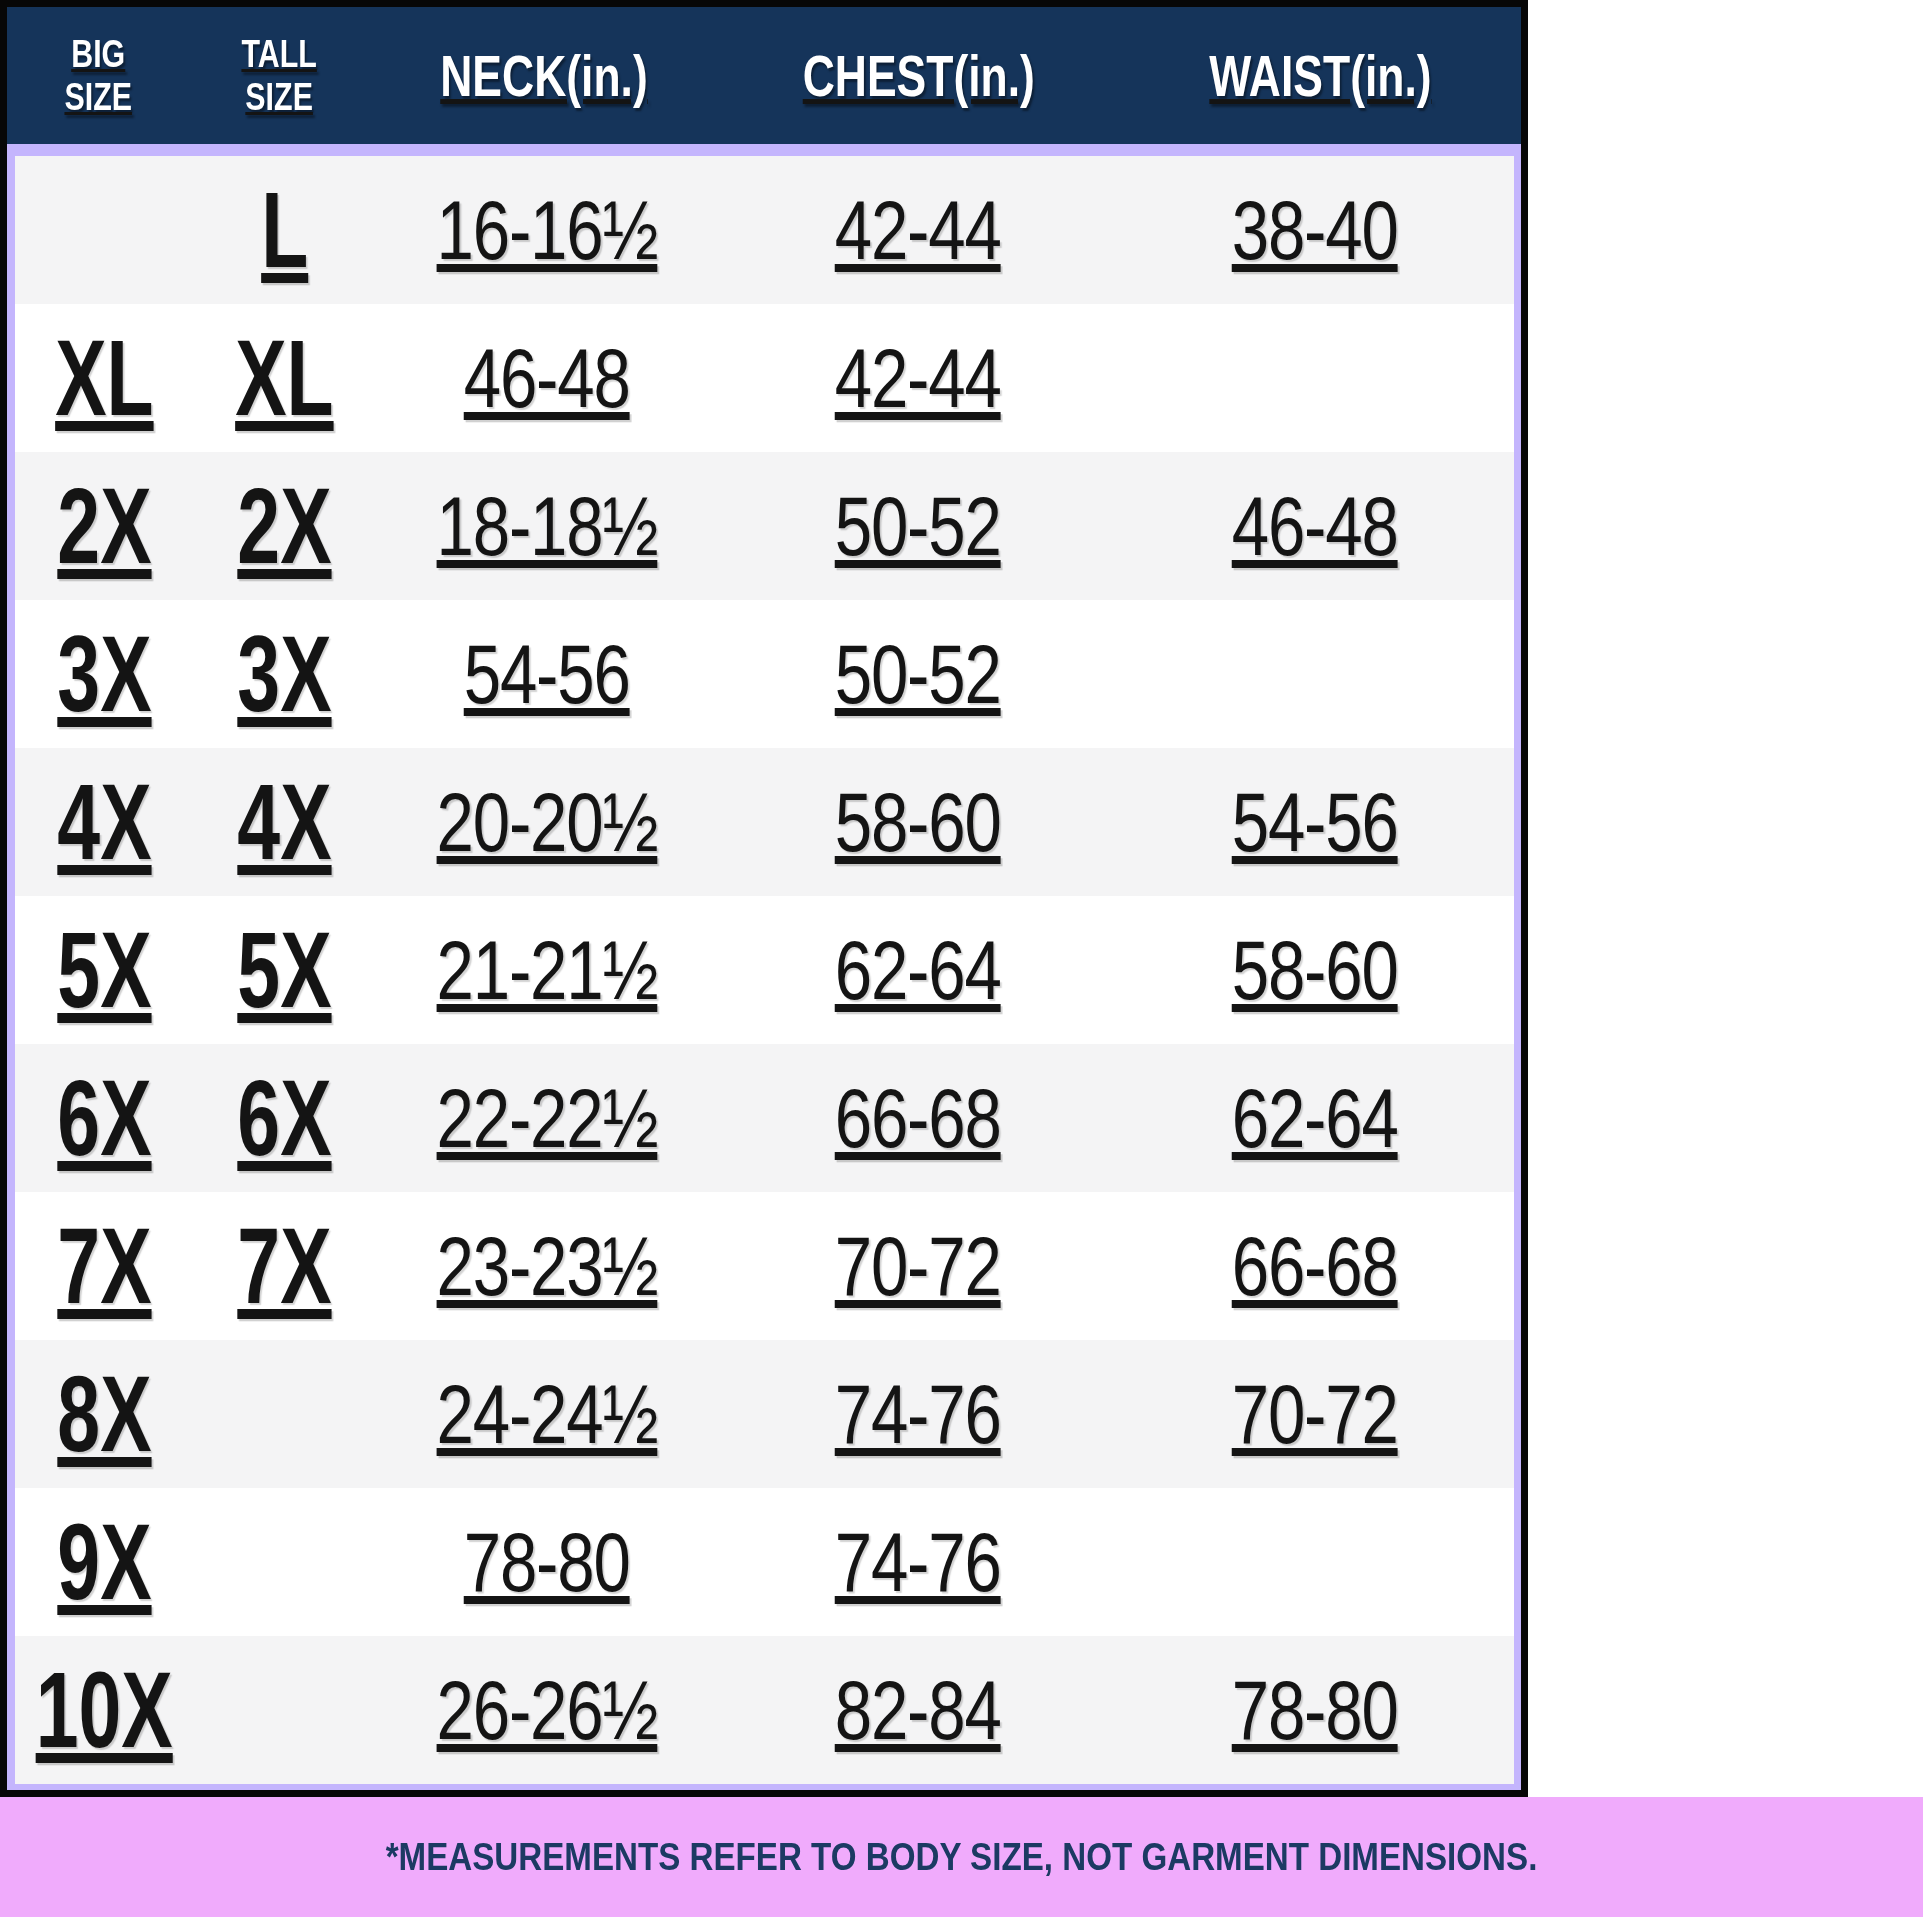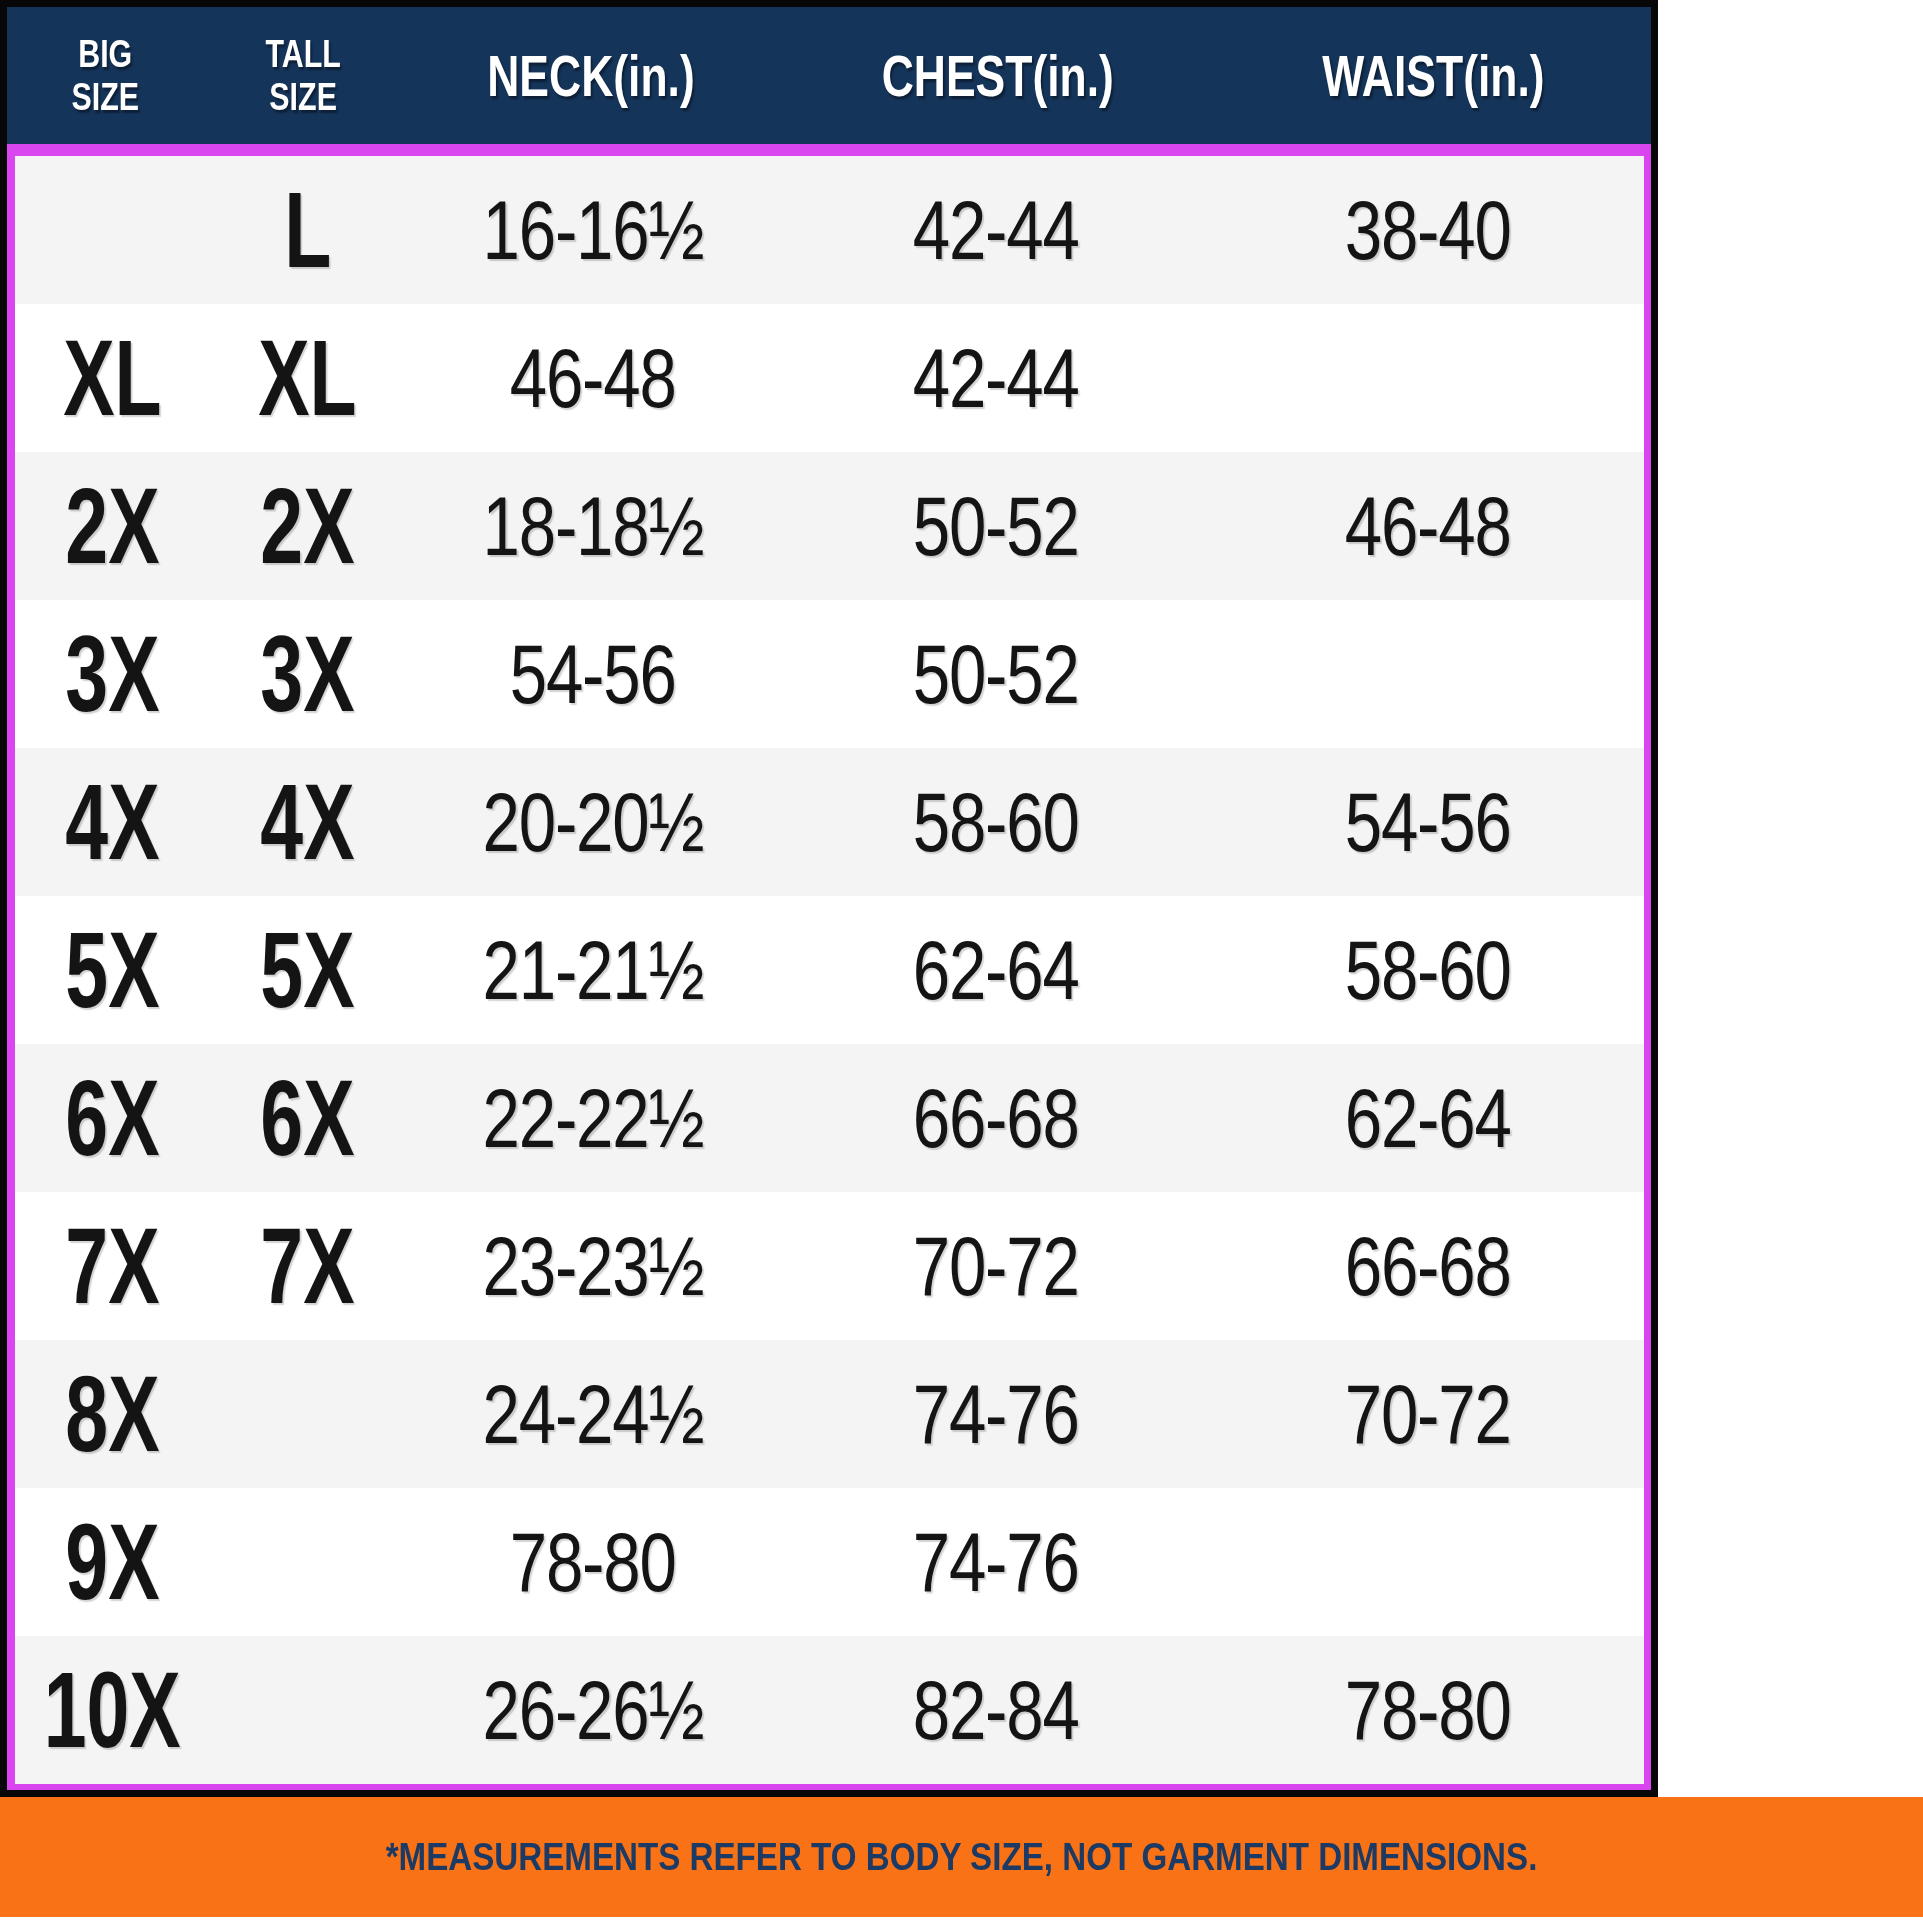--- a/index.html
+++ b/index.html
@@ -14,24 +14,25 @@
   html,body{margin:0;padding:0;}
   body{
     width:1924px;height:1924px;
     background:#ffffff;
     font-family:"Liberation Sans","DejaVu Sans",sans-serif;
     color:var(--body_text);
     overflow:hidden;
   }
   .table-wrap{
     box-sizing:border-box;
-    width:1658px;
+    width:1528px;
     border:7.5px solid var(--border);
     padding:0 7.5px 6px 7.5px;
-    background:#d946ef;
+    background:#c4b5fd;
+    text-decoration:underline;
   }
   .grid-row{
     display:grid;
     grid-template-columns:12% 12% 23% 26.5% 26.5%;
     align-items:center;
     justify-items:center;
   }
   .thead{
     height:137px;
     margin:0 -7.5px 12px -7.5px;
@@ -64,21 +65,21 @@
     text-shadow:2.3px 2.3px 1.5px rgba(0,0,0,0.18);
   }
   .cn{
     font-size:84px;font-weight:400;white-space:nowrap;letter-spacing:-1.5px;
     transform:scaleX(0.80);
     text-shadow:2.3px 2.3px 1.5px rgba(0,0,0,0.18);
   }
   .footnote{
     height:120px;
     display:flex;align-items:center;justify-content:center;
-    background:#f97316;
+    background:#f0abfc;
   }
   .cf{
     font-size:39px;font-weight:bold;white-space:nowrap;
     color:var(--footnote_text);
     transform:scaleX(0.85);
   }
 </style>
 </head>
 <body>
 

